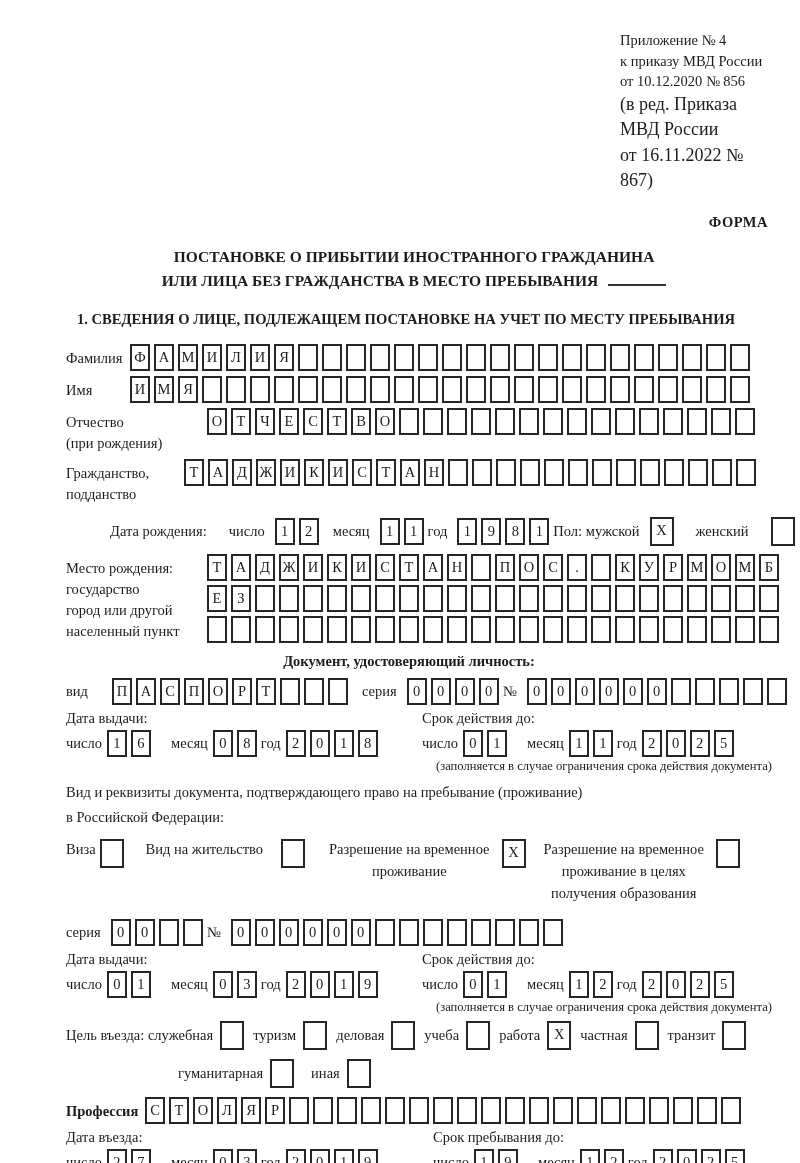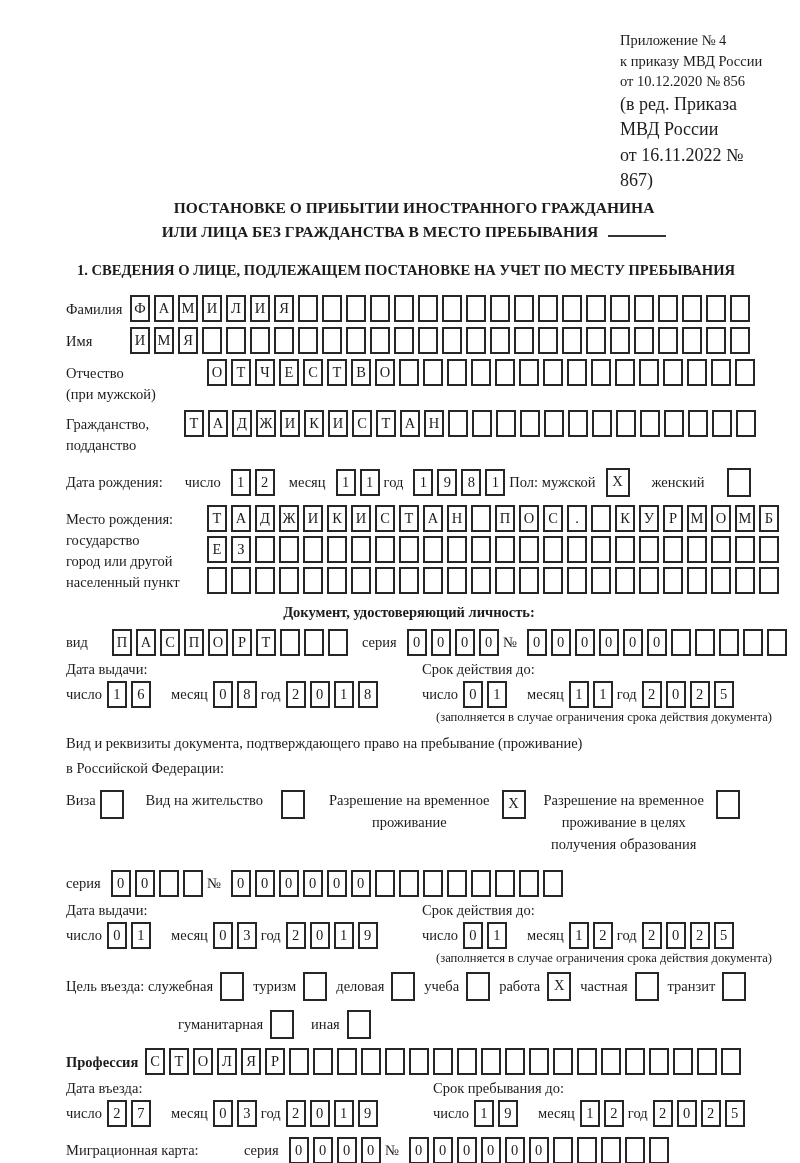--- a/index.html
+++ b/index.html
@@ -71,20 +71,21 @@
 
 <div class="page">
 
   <div class="law-ref">
     <div>Приложение № 4</div>
     <div>к приказу МВД России</div>
     <div>от 10.12.2020 № 856</div>
     <div class="sub">(в ред. Приказа МВД России</div>
     <div class="sub">от 16.11.2022 № 867)</div>
   </div>
+  <div class="forma">ФОРМА</div>
 
   <div class="title">
     <div>ПОСТАНОВКЕ О ПРИБЫТИИ ИНОСТРАННОГО ГРАЖДАНИНА</div>
     <div><span>ИЛИ ЛИЦА БЕЗ ГРАЖДАНСТВА В МЕСТО ПРЕБЫВАНИЯ</span><span class="blank-line"></span></div>
   </div>
 
   <div class="sec-head">1. СВЕДЕНИЯ О ЛИЦЕ, ПОДЛЕЖАЩЕМ ПОСТАНОВКЕ НА УЧЕТ ПО МЕСТУ ПРЕБЫВАНИЯ</div>
 
   <div class="frow">
     <div class="flabel w64">Фамилия</div>
@@ -92,34 +93,34 @@
   </div>
 
   <div class="frow">
     <div class="flabel w64">Имя</div>
     <div class="cells"><span class="cell">И</span><span class="cell">М</span><span class="cell">Я</span><span class="cell"></span><span class="cell"></span><span class="cell"></span><span class="cell"></span><span class="cell"></span><span class="cell"></span><span class="cell"></span><span class="cell"></span><span class="cell"></span><span class="cell"></span><span class="cell"></span><span class="cell"></span><span class="cell"></span><span class="cell"></span><span class="cell"></span><span class="cell"></span><span class="cell"></span><span class="cell"></span><span class="cell"></span><span class="cell"></span><span class="cell"></span><span class="cell"></span><span class="cell"></span></div>
   </div>
 
   <div class="frow">
     <div class="flabel w141">
       <div>Отчество</div>
-      <div>(при мужской)</div>
+      <div>(при рождения)</div>
     </div>
     <div class="cells"><span class="cell">О</span><span class="cell">Т</span><span class="cell">Ч</span><span class="cell">Е</span><span class="cell">С</span><span class="cell">Т</span><span class="cell">В</span><span class="cell">О</span><span class="cell"></span><span class="cell"></span><span class="cell"></span><span class="cell"></span><span class="cell"></span><span class="cell"></span><span class="cell"></span><span class="cell"></span><span class="cell"></span><span class="cell"></span><span class="cell"></span><span class="cell"></span><span class="cell"></span><span class="cell"></span><span class="cell"></span></div>
   </div>
 
   <div class="frow">
     <div class="flabel w118">
       <div>Гражданство,</div>
       <div>подданство</div>
     </div>
     <div class="cells"><span class="cell">Т</span><span class="cell">А</span><span class="cell">Д</span><span class="cell">Ж</span><span class="cell">И</span><span class="cell">К</span><span class="cell">И</span><span class="cell">С</span><span class="cell">Т</span><span class="cell">А</span><span class="cell">Н</span><span class="cell"></span><span class="cell"></span><span class="cell"></span><span class="cell"></span><span class="cell"></span><span class="cell"></span><span class="cell"></span><span class="cell"></span><span class="cell"></span><span class="cell"></span><span class="cell"></span><span class="cell"></span><span class="cell"></span></div>
   </div>
 
-  <div class="inline-row" style="margin-top:12px;">
+  <div class="inline-row" style="margin-top:12px;margin-left:44px;">
     <span class="lbl">Дата рождения:</span>
       <span class="gap-l"></span>
     <span class="lbl">число</span>
       <span class="gap"></span>
     <span class="cells"><span class="cell">1</span><span class="cell">2</span></span>
       <span class="gap"></span>
     <span class="lbl">месяц</span>
       <span class="gap"></span>
     <span class="cells"><span class="cell">1</span><span class="cell">1</span></span>
     <span class="lbl">год</span>

